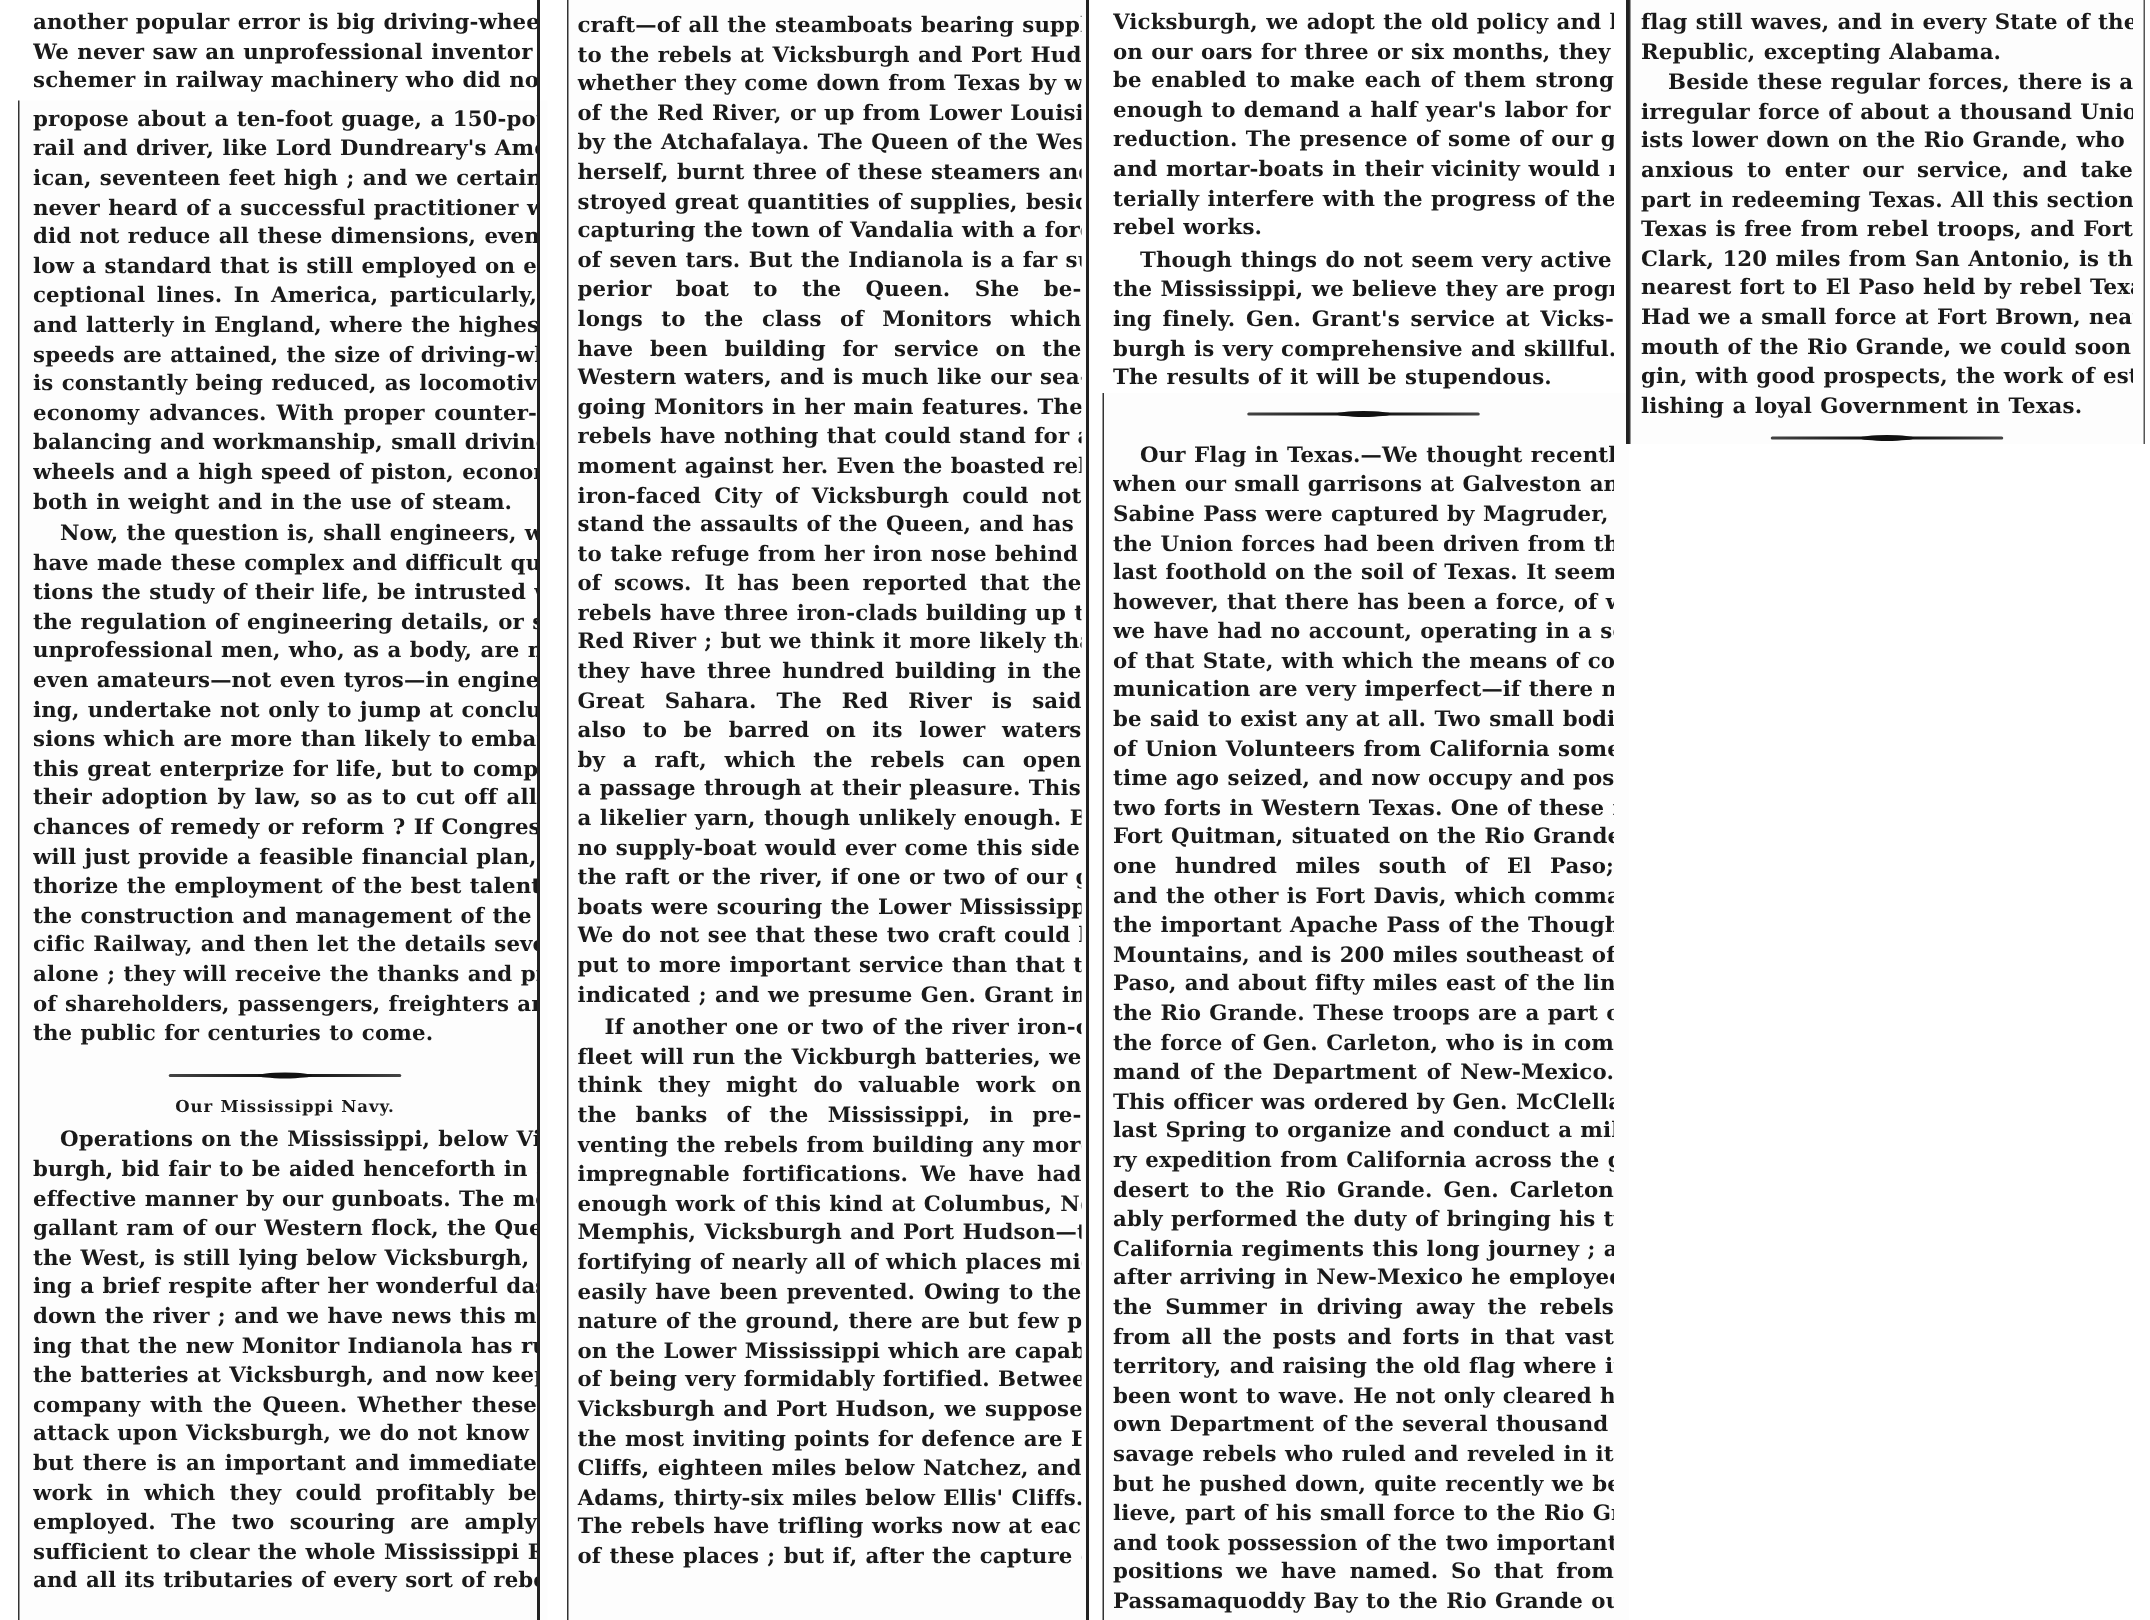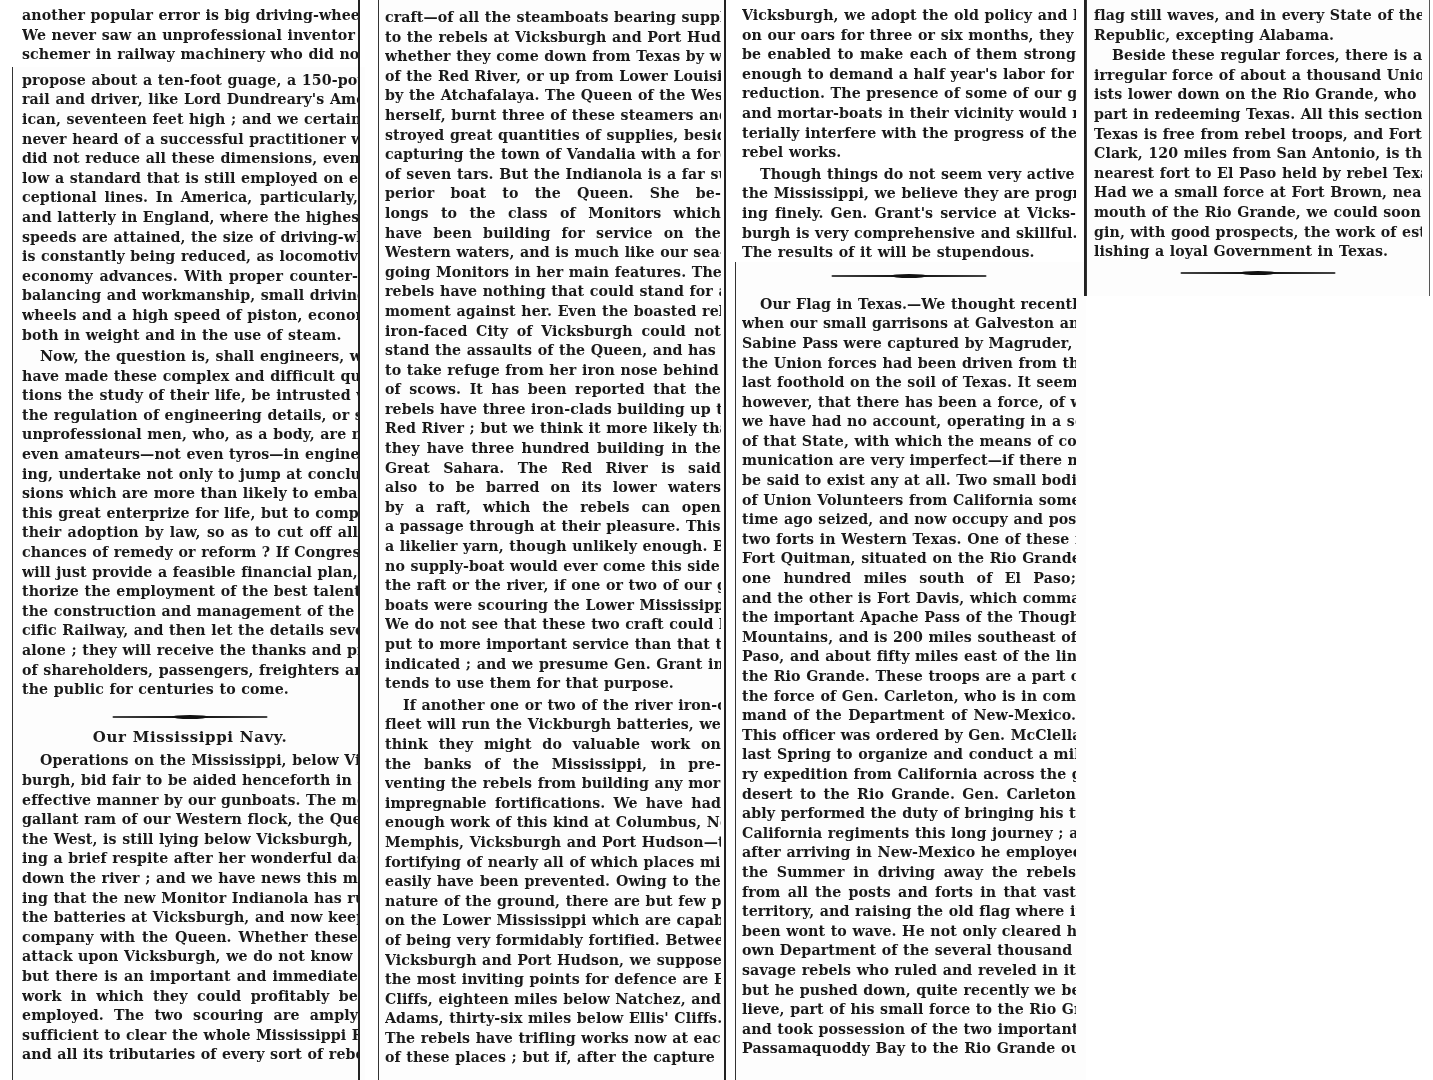--- a/index.html
+++ b/index.html
@@ -57,21 +57,21 @@
     background: #fdfdfd;
   }
   .clip-border {
     border-left: 1.5px solid #333;
   }
   .heading {
     text-align: right;
     text-align-last: center !important;
     font-weight: bold;
     letter-spacing: 0.6px;
-    font-size: 15px;
+    font-size: 11px;
     padding-left: 0 !important;
   }
   .divider {
     display: block;
     height: 20px;
     position: relative;
   }
   .divider::before {
     content: "";
     position: absolute;
@@ -204,21 +204,20 @@
       <span class="line">also to be barred on its lower waters</span>
       <span class="line">by a raft, which the rebels can open</span>
       <span class="line">a passage through at their pleasure. This is</span>
       <span class="line">a likelier yarn, though unlikely enough. But</span>
       <span class="line">no supply-boat would ever come this side of</span>
       <span class="line">the raft or the river, if one or two of our gun-</span>
       <span class="line">boats were scouring the Lower Mississippi.</span>
       <span class="line">We do not see that these two craft could be</span>
       <span class="line">put to more important service than that thus</span>
       <span class="line">indicated ; and we presume Gen. Grant in-</span>
-      <span class="line last">tends to use them for that purpose.</span>
     </div>
     <div style="margin-top:2px;">
       <span class="line indent">If another one or two of the river iron-clad</span>
       <span class="line">fleet will run the Vickburgh batteries, we</span>
       <span class="line">think they might do valuable work on</span>
       <span class="line">the banks of the Mississippi, in pre-</span>
       <span class="line">venting the rebels from building any more</span>
       <span class="line">impregnable fortifications. We have had</span>
       <span class="line">enough work of this kind at Columbus, No. 10,</span>
       <span class="line">Memphis, Vicksburgh and Port Hudson—the</span>
@@ -287,33 +286,35 @@
       <span class="line">after arriving in New-Mexico he employed</span>
       <span class="line">the Summer in driving away the rebels</span>
       <span class="line">from all the posts and forts in that vast</span>
       <span class="line">territory, and raising the old flag where it had</span>
       <span class="line">been wont to wave. He not only cleared his</span>
       <span class="line">own Department of the several thousand half-</span>
       <span class="line">savage rebels who ruled and reveled in it,</span>
       <span class="line">but he pushed down, quite recently we be-</span>
       <span class="line">lieve, part of his small force to the Rio Grande,</span>
       <span class="line">and took possession of the two important</span>
+      <span class="line">positions we have named. So that from</span>
       <span class="line">Passamaquoddy Bay to the Rio Grande our</span>
     </div>
   </div>
 
   <div class="col col4" style="top:6px;">
     <div>
       <span class="line">flag still waves, and in every State of the</span>
       <span class="line last">Republic, excepting Alabama.</span>
     </div>
     <div style="margin-top:1px;">
       <span class="line indent">Beside these regular forces, there is an</span>
       <span class="line">irregular force of about a thousand Union-</span>
       <span class="line">ists lower down on the Rio Grande, who are</span>
+      <span class="line">anxious to enter our service, and take</span>
       <span class="line">part in redeeming Texas. All this section of</span>
       <span class="line">Texas is free from rebel troops, and Fort</span>
       <span class="line">Clark, 120 miles from San Antonio, is the</span>
       <span class="line">nearest fort to El Paso held by rebel Texans</span>
       <span class="line">Had we a small force at Fort Brown, near the</span>
       <span class="line">mouth of the Rio Grande, we could soon be</span>
       <span class="line">gin, with good prospects, the work of estab</span>
       <span class="line last">lishing a loyal Government in Texas.</span>
     </div>
     <span class="divider" style="margin-top:0px;"></span>

